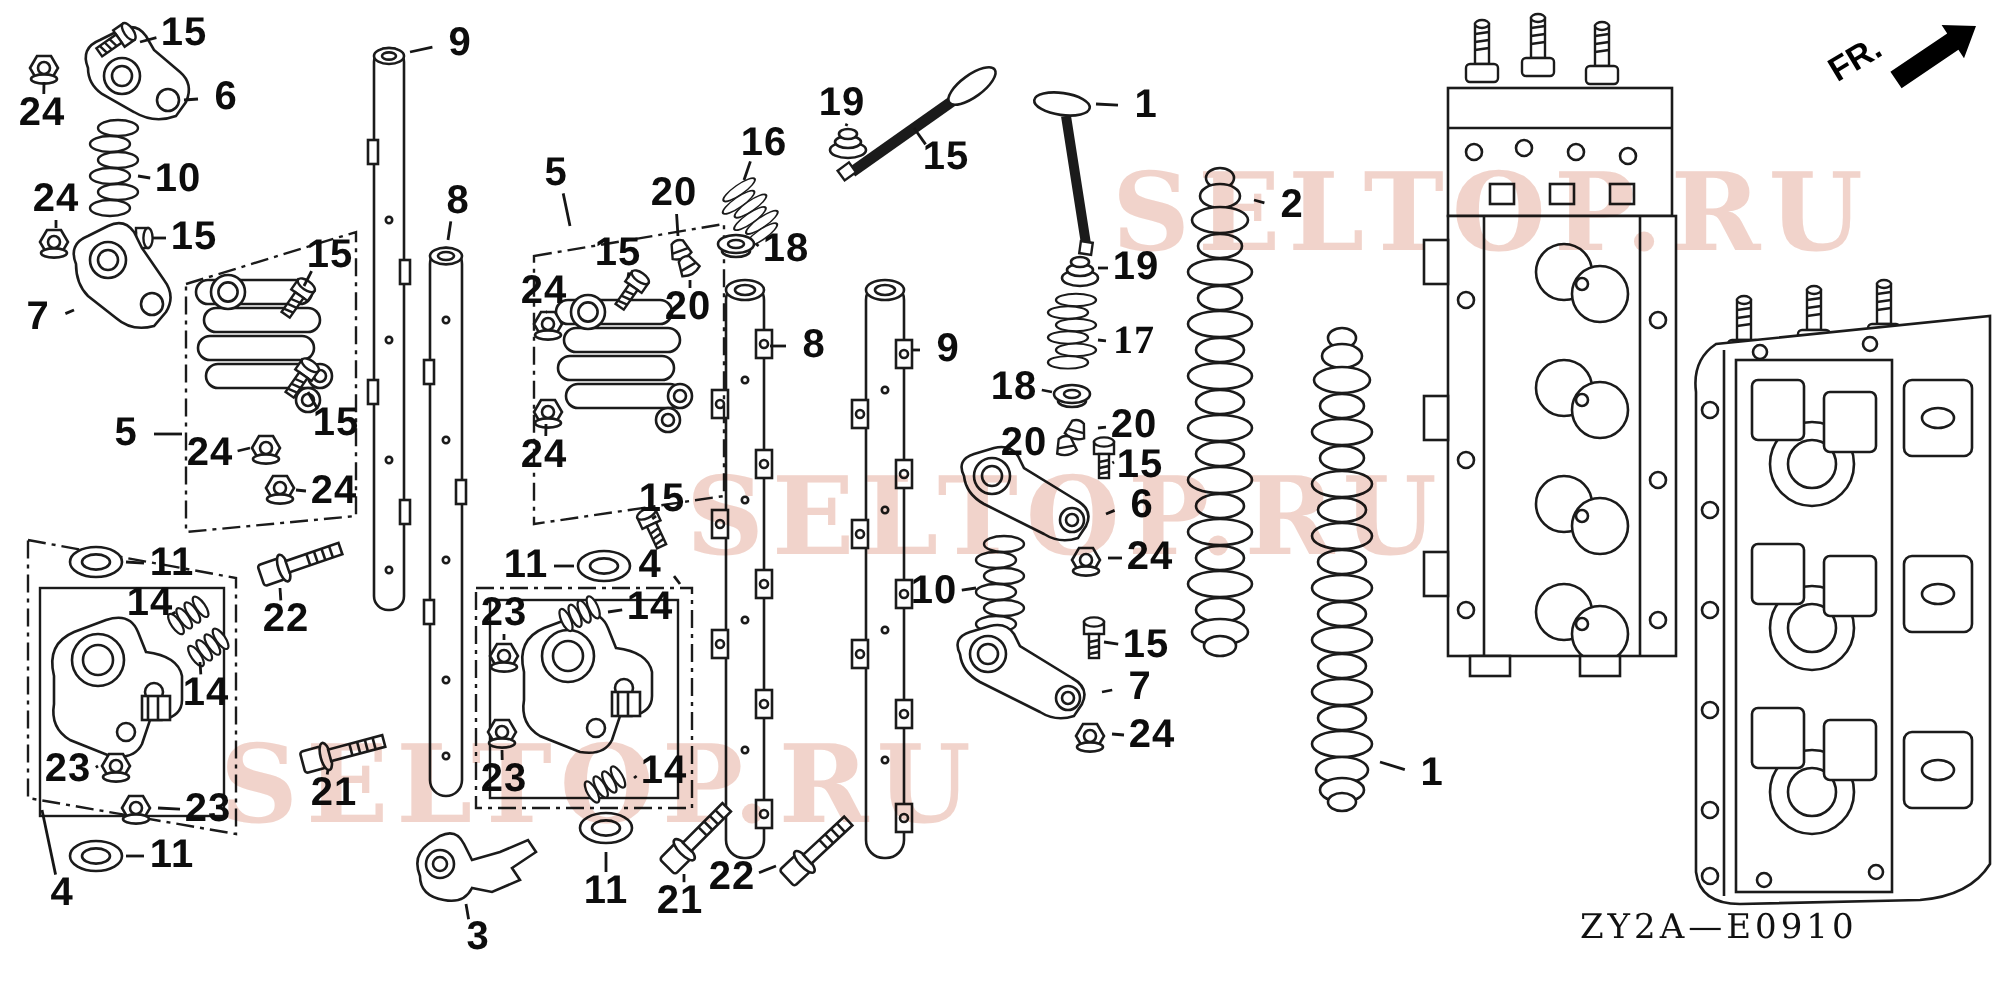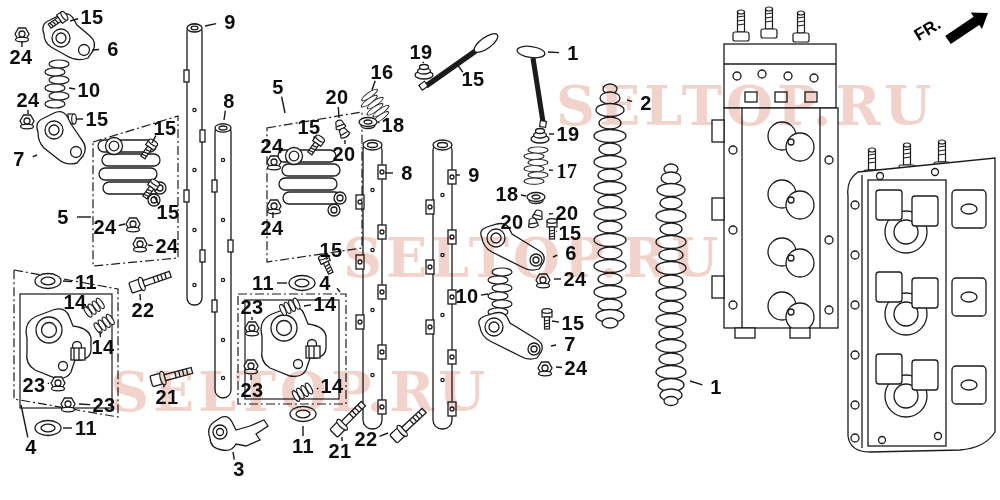--- a/index.html
+++ b/index.html
@@ -558,19 +558,20 @@
       <div class="callout" style="left: 325px; top: 304px;">14</div>
       <div class="callout" style="left: 252px; top: 390px;">23</div>
       <div class="callout" style="left: 332px; top: 386px;">14</div>
       <div class="callout" style="left: 303px; top: 446px;">11</div>
       <div class="callout" style="left: 239px; top: 469px;">3</div>
       <div class="callout" style="left: 340px; top: 451px;">21</div>
       <div class="callout" style="left: 366px; top: 439px;">22</div>
     </div>
 
   <div class="fr-label">FR.</div>
+  <div class="diagram-code">ZY2A—E0910</div>
 
   <div id="watermark-layer">
       <div class="watermark" style="left: 556px; top: 74px; color: rgb(239, 204, 194); font-size: 54px;">SELTOP.RU</div>
       <div class="watermark" style="left: 343px; top: 226px; color: rgb(239, 204, 194); font-size: 54px;">SELTOP.RU</div>
       <div class="watermark" style="left: 110px; top: 360px; color: rgb(239, 204, 194); font-size: 54px;">SELTOP.RU</div>
     </div>
 </div>
 
 </body></html>

